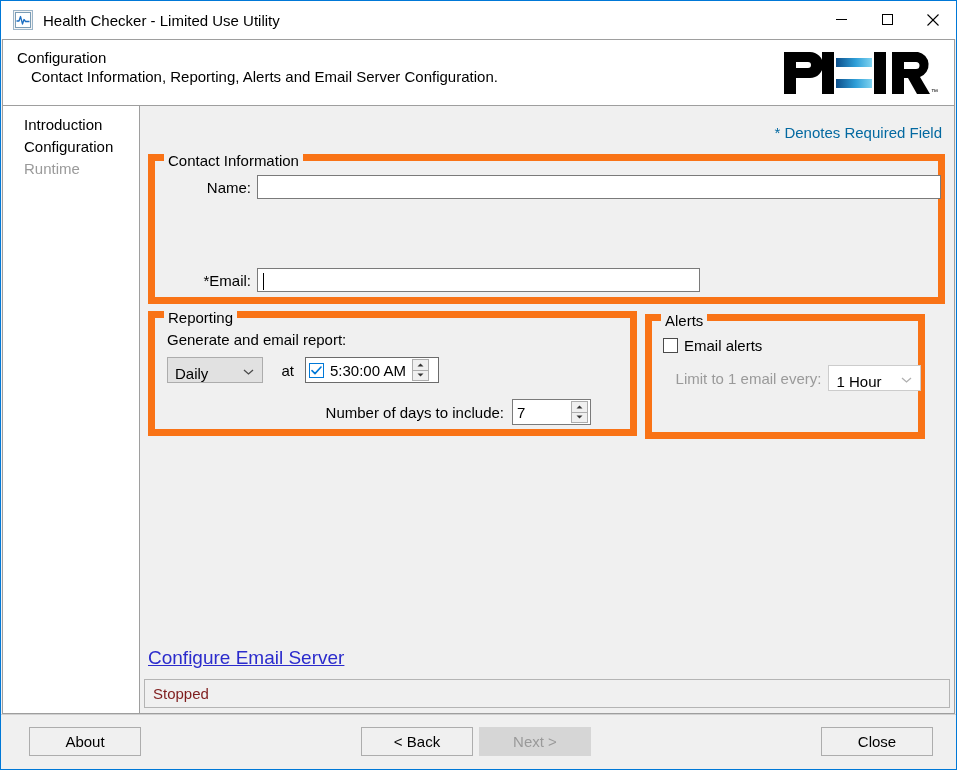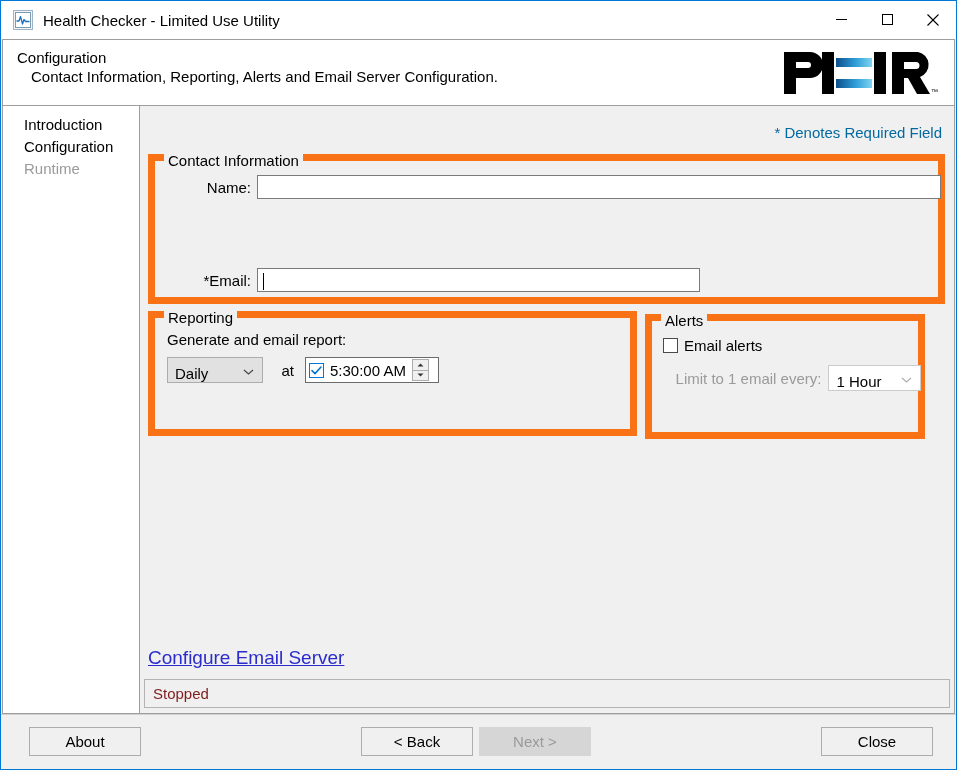--- a/index.html
+++ b/index.html
@@ -490,20 +490,38 @@
               </span>
               <span class="sb">
                 <svg width="7" height="4" viewBox="0 0 7 4">
                     <polygon points="3.5,3.5 0.5,0.5 6.5,0.5" fill="#333"></polygon>
                   </svg>
               </span>
             </span>
           </div>
         </div>
 
+        <div class="row" style="left:12px; top:81px; width:465px;">
+          <div class="flabel" style="width:337px;">Number of days to include:</div>
+          <div class="numbox" style="width:79px; margin-left:8px;">
+            <span>7</span>
+            <span class="spin">
+              <span class="sb">
+                <svg width="7" height="4" viewBox="0 0 7 4">
+                    <polygon points="3.5,0.5 6.5,3.5 0.5,3.5" fill="#333"></polygon>
+                  </svg>
+              </span>
+              <span class="sb">
+                <svg width="7" height="4" viewBox="0 0 7 4">
+                    <polygon points="3.5,3.5 0.5,0.5 6.5,0.5" fill="#333"></polygon>
+                  </svg>
+              </span>
+            </span>
+          </div>
+        </div>
       </div>
 
       <div class="groupbox" id="gb-alerts">
         <div class="group-legend">Alerts</div>
 
         <div class="row" style="left:11px; top:16px;">
           <span class="chk-plain"></span>
           <span class="flabel">Email alerts</span>
         </div>
 

